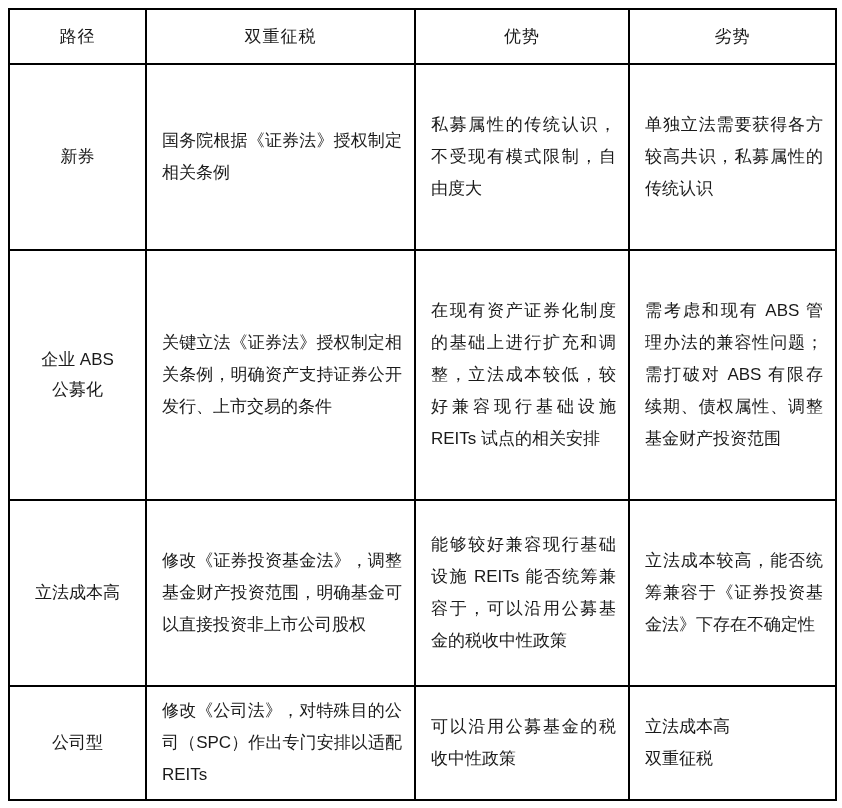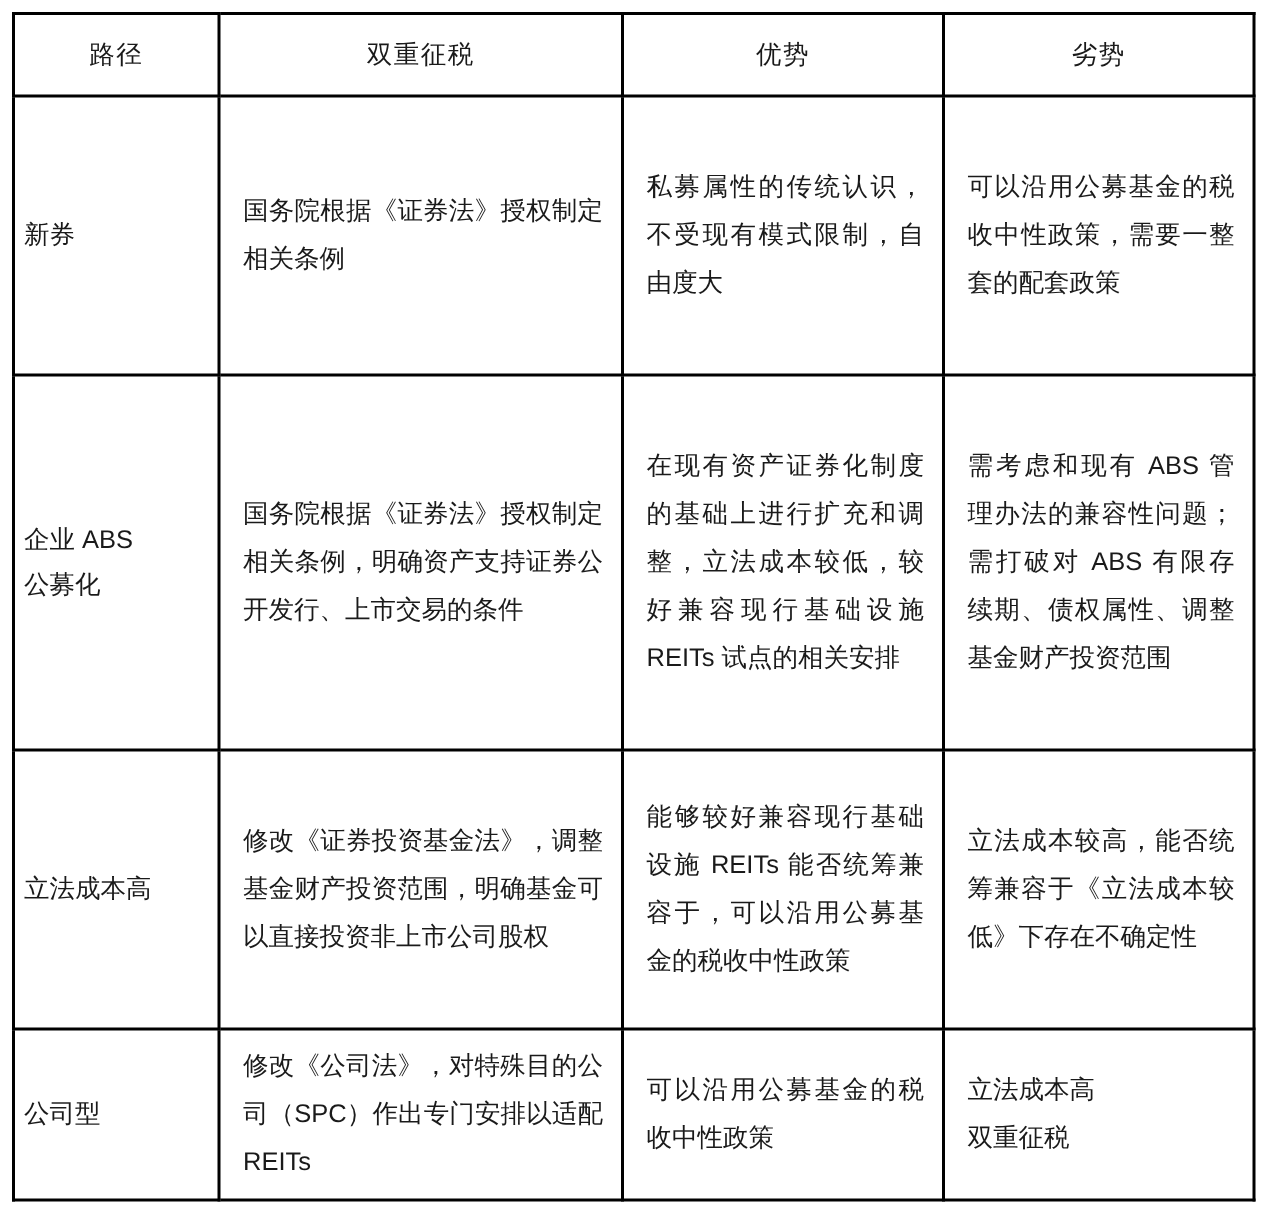--- a/index.html
+++ b/index.html
@@ -34,21 +34,21 @@
     background: #ffffff;
     overflow: hidden;
   }
   table.cmp thead th {
     height: 53px;
     text-align: center;
     letter-spacing: 1px;
     padding: 0 4px;
   }
   td.cell-path {
-    text-align: left;
+    text-align: center;
     white-space: pre-line;
     line-height: 30px;
     padding: 0 6px;
   }
   td.cell-body {
     text-align: justify;
     white-space: pre-line;
     line-height: 32px;
     padding: 8px 12px 8px 15px;
   }
@@ -74,34 +74,34 @@
         <th>双重征税</th>
         <th>优势</th>
         <th>劣势</th>
       </tr>
     </thead>
     <tbody>
       <tr class="r1">
         <td class="cell-path">新券</td>
         <td class="cell-body">国务院根据《证券法》授权制定相关条例</td>
         <td class="cell-body">私募属性的传统认识，不受现有模式限制，自由度大</td>
-        <td class="cell-body">可以沿用公募基金的税收中性政策，需要一整套的配套政策</td>
+        <td class="cell-body">单独立法需要获得各方较高共识，私募属性的传统认识</td>
       </tr>
       <tr class="r2">
         <td class="cell-path">企业 ABS
 公募化</td>
-        <td class="cell-body">国务院根据《证券法》授权制定相关条例，明确资产支持证券公开发行、上市交易的条件</td>
+        <td class="cell-body">关键立法《证券法》授权制定相关条例，明确资产支持证券公开发行、上市交易的条件</td>
         <td class="cell-body">在现有资产证券化制度的基础上进行扩充和调整，立法成本较低，较好兼容现行基础设施 REITs 试点的相关安排</td>
         <td class="cell-body">需考虑和现有 ABS 管理办法的兼容性问题；需打破对 ABS 有限存续期、债权属性、调整基金财产投资范围</td>
       </tr>
       <tr class="r3">
         <td class="cell-path">立法成本高</td>
         <td class="cell-body">修改《证券投资基金法》，调整基金财产投资范围，明确基金可以直接投资非上市公司股权</td>
         <td class="cell-body">能够较好兼容现行基础设施 REITs 能否统筹兼容于，可以沿用公募基金的税收中性政策</td>
-        <td class="cell-body">立法成本较高，能否统筹兼容于《立法成本较低》下存在不确定性</td>
+        <td class="cell-body">立法成本较高，能否统筹兼容于《证券投资基金法》下存在不确定性</td>
       </tr>
       <tr class="r4">
         <td class="cell-path">公司型</td>
         <td class="cell-body">修改《公司法》，对特殊目的公司（SPC）作出专门安排以适配 REITs</td>
         <td class="cell-body">可以沿用公募基金的税收中性政策</td>
         <td class="cell-body">立法成本高
 双重征税</td>
       </tr>
     </tbody>
   </table>

